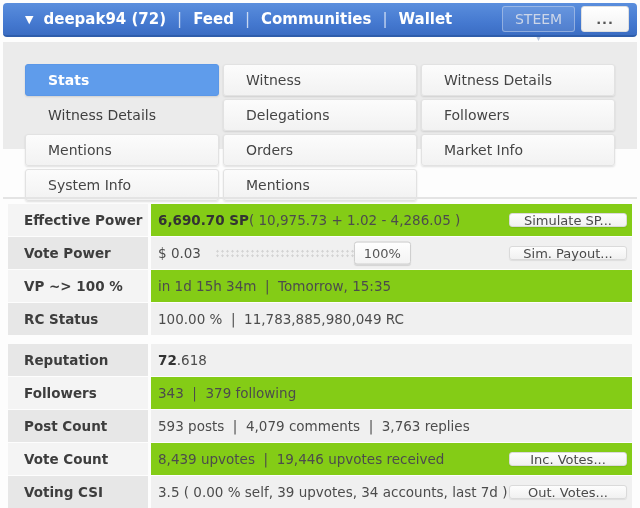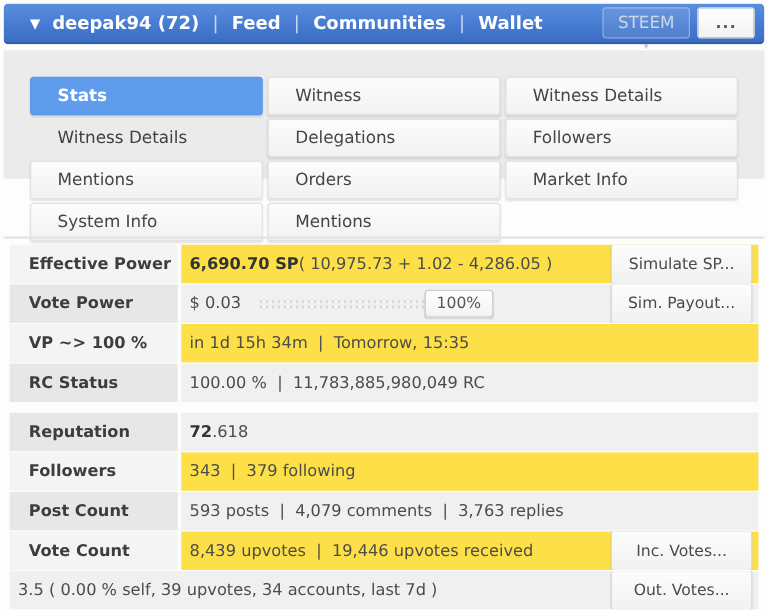--- a/index.html
+++ b/index.html
@@ -59,26 +59,26 @@
   .row { display:flex; height:32px; margin-bottom:1px;justify-content:center; }
   .row .label {
     flex:0 0 140px; display:flex; align-items:center; padding-left:16px;
     font-size:13.5px; font-weight:bold; color:#3d3d3d; margin-right:3px;
   }
   .row .value {
     flex:1; display:flex; align-items:center; padding:0 5px 0 7px;
     font-size:13.5px; color:#4c4c4c; white-space:nowrap; overflow:hidden;
   }
   .row.light .label { background:#f4f4f4; }
-  .row.light .value { background:#fde047; }
+  .row.light .value { background:#84cc16; }
   .row.gray  .label { background:#e7e7e7; }
   .row.gray  .value { background:#f0f0f0; }
   .value b { color:#333; }
   .row-btn {
-    margin-left:auto; height:34px; min-width:118px; padding:0 10px;
+    margin-left:auto; height:14px; min-width:118px; padding:0 10px;
     display:flex; align-items:center; justify-content:center;
     background:linear-gradient(#fdfdfd,#f1f1f1); border:1px solid #dadada; border-radius:3px;
     font-size:13px; color:#4a4a4a; box-shadow:0 1px 1px rgba(0,0,0,0.08); cursor:pointer;
     white-space:nowrap;
   }
   
   .slider { position:relative; width:192px; height:100%; margin-left:14px; display:flex; align-items:center; flex:0 0 auto; }
   .slider-track {
     width:100%; height:9px;
     background-image:radial-gradient(circle,#d3d3d3 1px,transparent 1.3px);
@@ -193,19 +193,20 @@
 
   <div class="row light">
     <div class="label">Vote Count</div>
     <div class="value">
       <span>8,439 upvotes &nbsp;|&nbsp; 19,446 upvotes received</span>
       <div class="row-btn">Inc. Votes...</div>
     </div>
   </div>
 
   <div class="row gray">
+    <div class="label">Voting CSI</div>
     <div class="value">
       <span>3.5 ( 0.00 % self, 39 upvotes, 34 accounts, last 7d )</span>
       <div class="row-btn">Out. Votes...</div>
     </div>
   </div>
 
 </div>
 
 </body></html>

